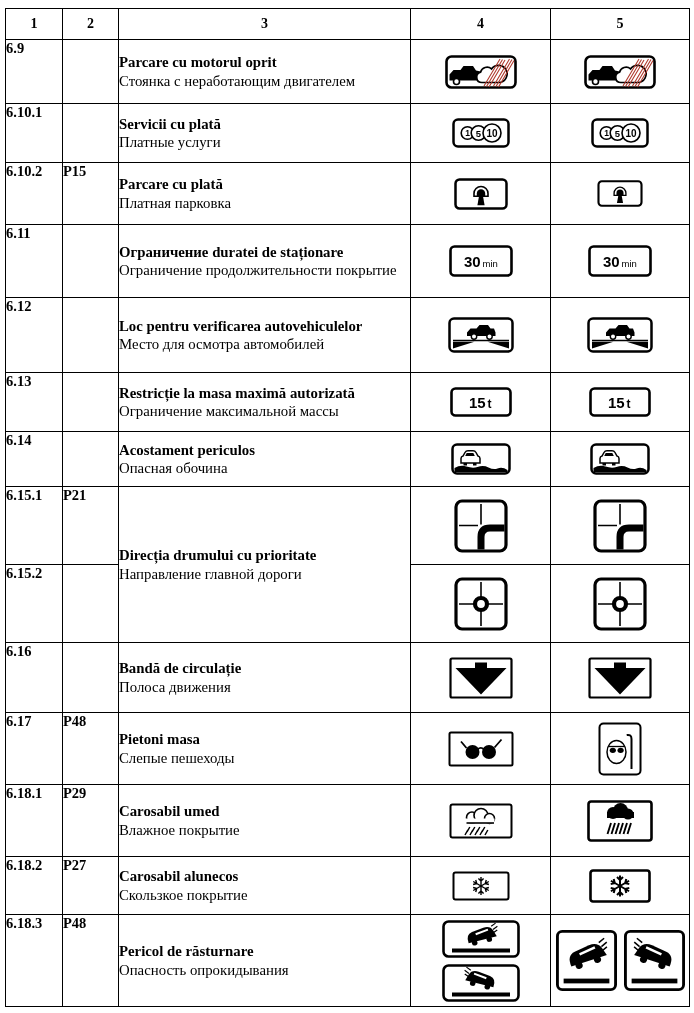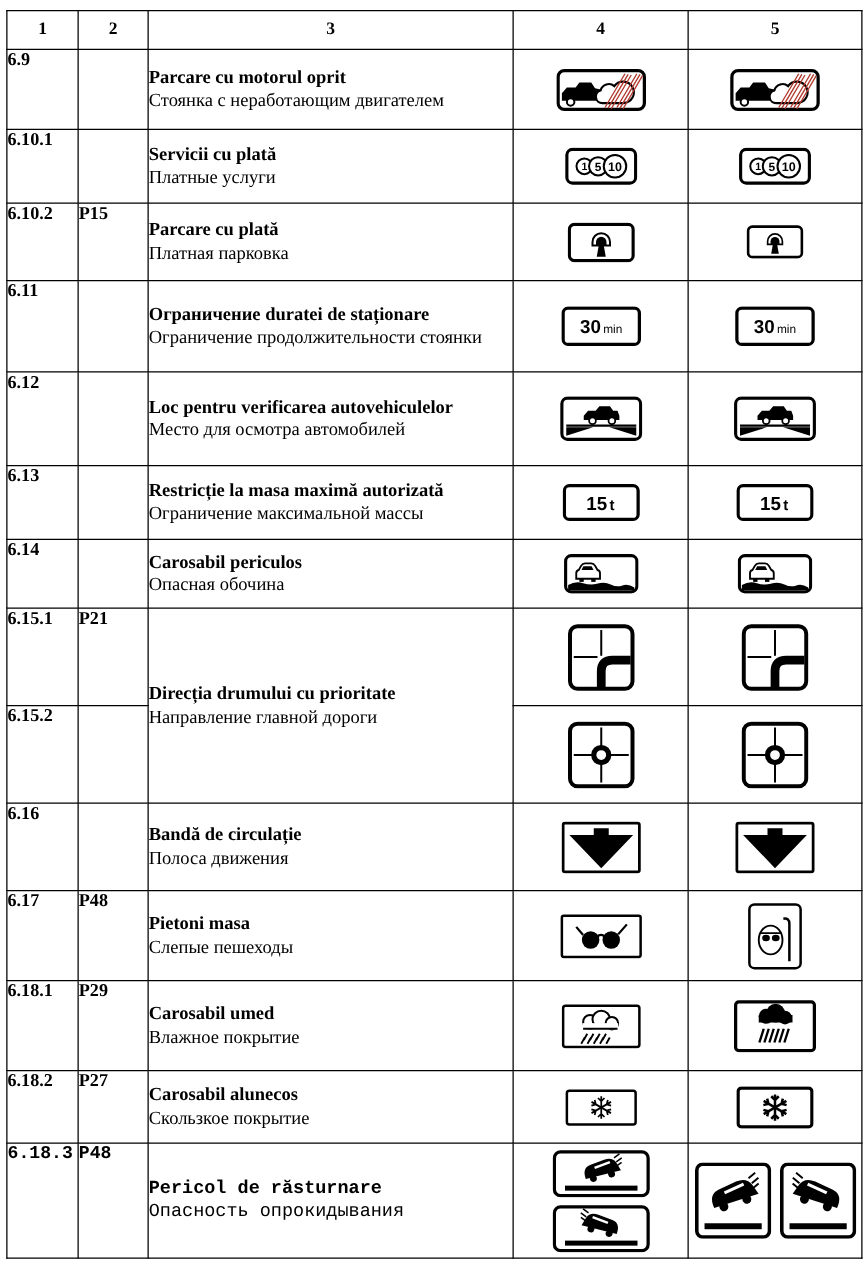--- a/index.html
+++ b/index.html
@@ -15,21 +15,21 @@
   .ru{display:block;}
   td.sign{vertical-align:middle;text-align:center;}
   svg{display:inline-block;vertical-align:middle;}
   .stack{display:flex;flex-direction:column;align-items:center;gap:6px;}
   .pair{display:flex;flex-direction:row;justify-content:center;gap:7px;}
   
   tr.h69{height:64px;} tr.h6101{height:59px;} tr.h6102{height:62px;}
   tr.h611{height:73px;} tr.h612{height:75px;} tr.h613{height:59px;}
   tr.h614{height:55px;} tr.h6151{height:78px;} tr.h6152{height:78px;}
   tr.h616{height:70px;margin-left:44px;} tr.h617{height:72px;} tr.h6181{height:72px;}
-  tr.h6182{height:58px;} tr.h6183{height:92px;font-family:Liberation Mono, monospace;}
+  tr.h6182{height:58px;} tr.h6183{height:92px;}
   .signtxt{font-family:"Liberation Sans", sans-serif;}
 </style>
 </head>
 <body>
 
 <div class="page">
 <table class="signs">
 <colgroup>
         <col style="width:57px">
         <col style="width:56px">
@@ -132,21 +132,21 @@
       <path d="M25,18.3 h4 l1.6,9 h-7.2 z" fill="#000"></path>
     </svg>
   </td>
 </tr>
 
 <tr class="h611">
   <td class="code">6.11</td>
   <td class="pcode"></td>
   <td class="name">
     <span class="ro">Ограничение duratei de staționare</span>
-    <span class="ru">Ограничение продолжительности стоянки</span>
+    <span class="ru">Ограничение продолжительности покрытие</span>
   </td>
   <td class="sign">
     <svg width="64" height="32" viewBox="0 0 64 32">
       <rect x="1.5" y="1.5" width="61" height="29" rx="4" fill="#fff" stroke="#000" stroke-width="2.6"></rect>
       <text class="signtxt" x="15" y="21.5" font-size="15" font-weight="bold">30</text>
       <text class="signtxt" x="33.5" y="21.5" font-size="9.5">min</text>
     </svg>
   </td>
   <td class="sign">
     <svg width="64" height="32" viewBox="0 0 64 32">
@@ -208,21 +208,21 @@
       <text class="signtxt" x="19" y="21" font-size="15" font-weight="bold">15</text>
       <text class="signtxt" x="37.5" y="21" font-size="12" font-weight="600">t</text>
     </svg>
   </td>
 </tr>
 
 <tr class="h614">
   <td class="code">6.14</td>
   <td class="pcode"></td>
   <td class="name">
-    <span class="ro">Carosabil periculos</span>
+    <span class="ro">Acostament periculos</span>
     <span class="ru">Опасная обочина</span>
   </td>
   <td class="sign">
     <svg width="60" height="32" viewBox="0 0 60 32">
       <rect x="1.5" y="1.5" width="57" height="29" rx="4.5" fill="#fff" stroke="#000" stroke-width="2.5"></rect>
       <path d="M3.5,25 q6,-3.5 12,-1.5 q6,2 11,0.5 q6,-2 11,0.5 q5,2.5 9,1 q5,-1.8 10,1.5 l0,2 h-53 z" fill="#000"></path>
       <g transform="translate(9,7)">
         <path d="M1,13 v-4.5 q0,-2 2,-2.5 l2,-3.5 q1,-1.8 3,-1.8 h5 q2,0 3,1.8 l2,3.5 q2,0.5 2,2.5 v4.5 z" fill="#fff" stroke="#000" stroke-width="1.5"></path>
         <path d="M5.2,6 l1.5,-3 h6.6 l1.5,3 z" fill="#000"></path>
         <rect x="3.5" y="13" width="3.5" height="2.5" fill="#000"></rect>

